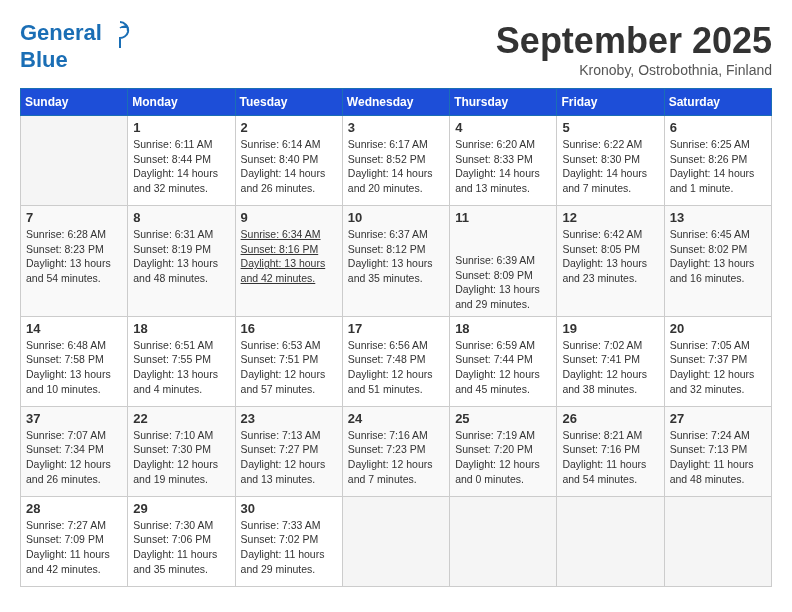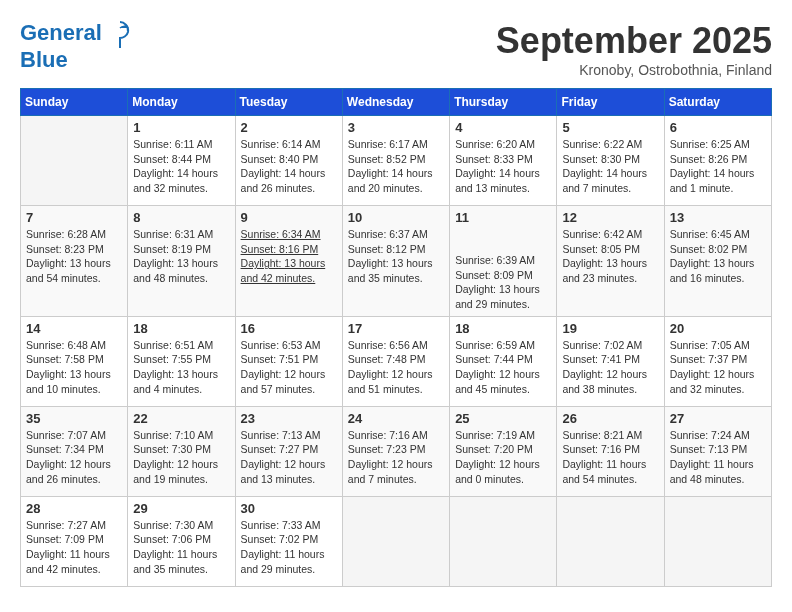--- a/index.html
+++ b/index.html
@@ -265,21 +265,21 @@
         <td>
           <span class="day-num">20</span>
           <div class="day-info" style="white-space: pre-line;">Sunrise: 7:05 AM
 Sunset: 7:37 PM
 Daylight: 12 hours
 and 32 minutes.</div>
         </td>
       </tr>
       <tr>
         <td>
-          <span class="day-num">35</span>
+          <span class="day-num">37</span>
           <div class="day-info" style="white-space: pre-line;">Sunrise: 7:07 AM
 Sunset: 7:34 PM
 Daylight: 12 hours
 and 26 minutes.</div>
         </td>
         <td>
           <span class="day-num">22</span>
           <div class="day-info" style="white-space: pre-line;">Sunrise: 7:10 AM
 Sunset: 7:30 PM
 Daylight: 12 hours

